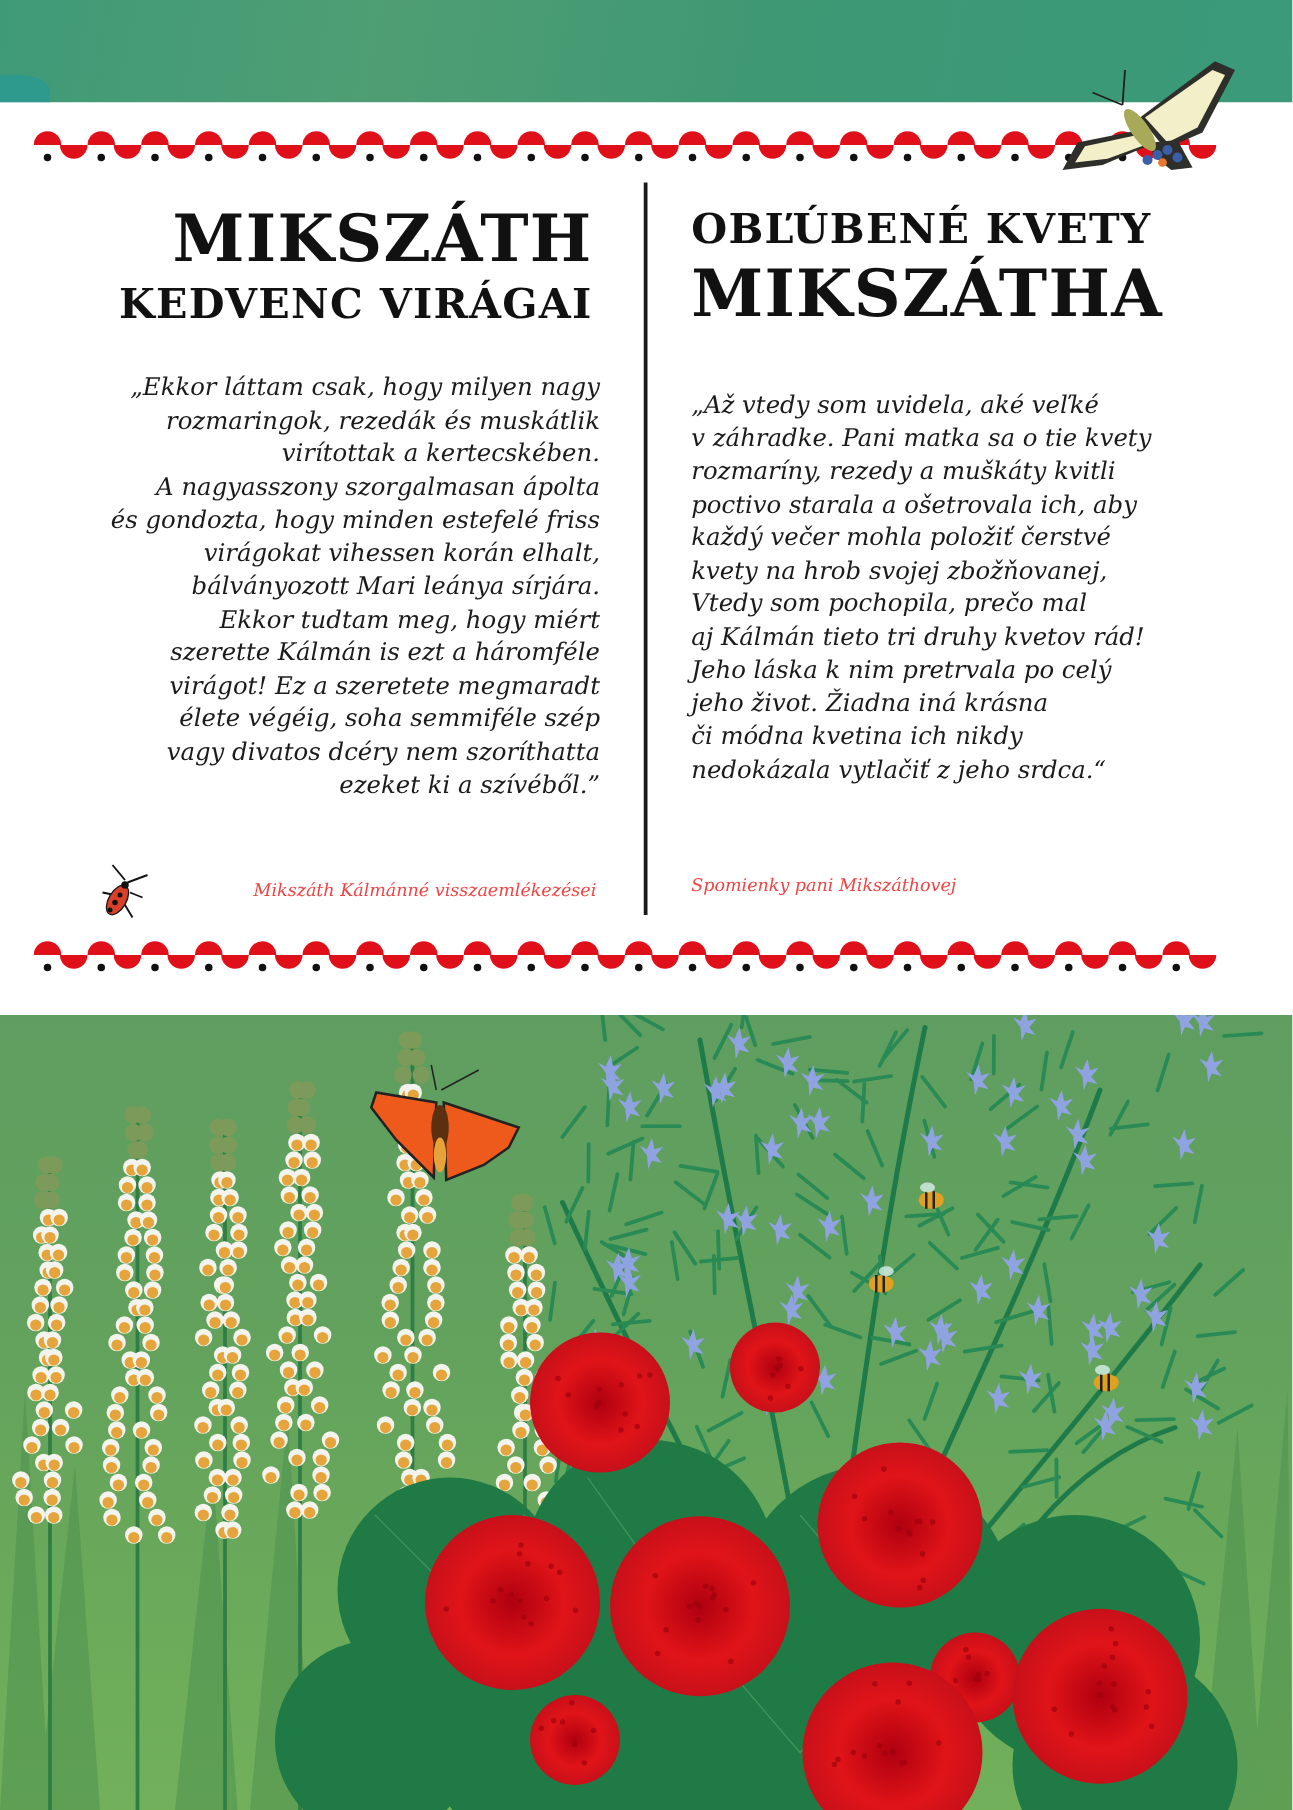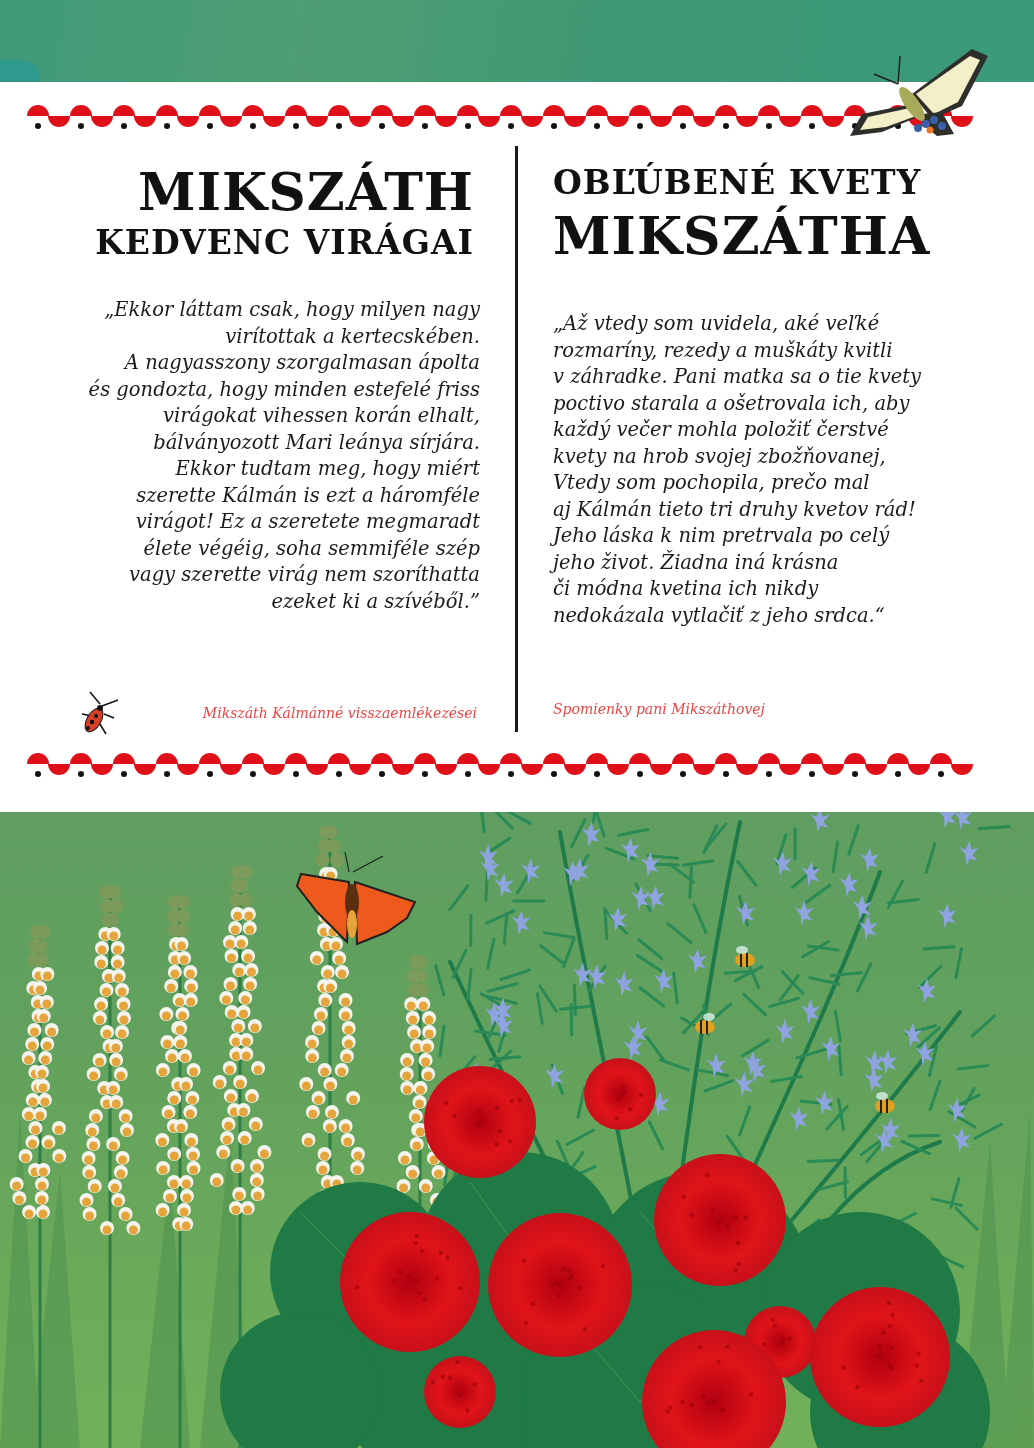--- a/index.html
+++ b/index.html
@@ -122,52 +122,53 @@
   <circle cx="88" cy="86" r="3.5" fill="#e9782a"></circle>
   <ellipse cx="70" cy="60" rx="7" ry="20" transform="rotate(-35 70 60)" fill="#a9a95a"></ellipse>
 </svg>
 
 <div class="divider"></div>
 
 <div class="title t-hu-1">MIKSZÁTH</div>
 <div class="title t-hu-2">KEDVENC VIRÁGAI</div>
 <div class="quote q-hu">
   <span>„Ekkor láttam csak, hogy milyen nagy</span>
+  <span>rozmaringok, rezedák és muskátlik</span>
   <span>virítottak a kertecskében.</span>
   <span>A nagyasszony szorgalmasan ápolta</span>
   <span>és gondozta, hogy minden estefelé friss</span>
   <span>virágokat vihessen korán elhalt,</span>
   <span>bálványozott Mari leánya sírjára.</span>
   <span>Ekkor tudtam meg, hogy miért</span>
   <span>szerette Kálmán is ezt a háromféle</span>
   <span>virágot! Ez a szeretete megmaradt</span>
   <span>élete végéig, soha semmiféle szép</span>
-  <span>vagy szerette virág nem szoríthatta</span>
+  <span>vagy divatos dcéry nem szoríthatta</span>
   <span>ezeket ki a szívéből.”</span>
 </div>
 <svg style="position:absolute;left:74px;top:688px;" width="50" height="50" viewBox="0 0 50 50">
   <line x1="26" y1="16" x2="16" y2="4" stroke="#111" stroke-width="1.5"></line>
   <line x1="28" y1="18" x2="44" y2="12" stroke="#111" stroke-width="1.5"></line>
   <line x1="18" y1="28" x2="8" y2="26" stroke="#111" stroke-width="1.5"></line>
   <line x1="30" y1="26" x2="40" y2="30" stroke="#111" stroke-width="1.5"></line>
   <line x1="26" y1="36" x2="32" y2="46" stroke="#111" stroke-width="1.5"></line>
   <ellipse cx="20" cy="32" rx="7" ry="13" transform="rotate(30 20 32)" fill="#d8402a" stroke="#111" stroke-width="1"></ellipse>
   <circle cx="18" cy="34" r="2.2" fill="#111"></circle>
     <circle cx="22" cy="28" r="2" fill="#111"></circle>
     <circle cx="14" cy="40" r="2" fill="#111"></circle>
   <circle cx="26" cy="20" r="3" fill="#111"></circle>
 </svg>
 <div class="attr attr-hu">Mikszáth Kálmánné visszaemlékezései</div>
 
 <div class="title t-sk-1">OBĽÚBENÉ KVETY</div>
 <div class="title t-sk-2">MIKSZÁTHA</div>
 <div class="quote q-sk">
   <span>„Až vtedy som uvidela, aké veľké</span>
+  <span>v záhradke. Pani matka sa o tie kvety</span>
   <span>rozmaríny, rezedy a muškáty kvitli</span>
-  <span>v záhradke. Pani matka sa o tie kvety</span>
   <span>poctivo starala a ošetrovala ich, aby</span>
   <span>každý večer mohla položiť čerstvé</span>
   <span>kvety na hrob svojej zbožňovanej,</span>
   <span>Vtedy som pochopila, prečo mal</span>
   <span>aj Kálmán tieto tri druhy kvetov rád!</span>
   <span>Jeho láska k nim pretrvala po celý</span>
   <span>jeho život. Žiadna iná krásna</span>
   <span>či módna kvetina ich nikdy</span>
   <span>nedokázala vytlačiť z jeho srdca.“</span>
 </div>

